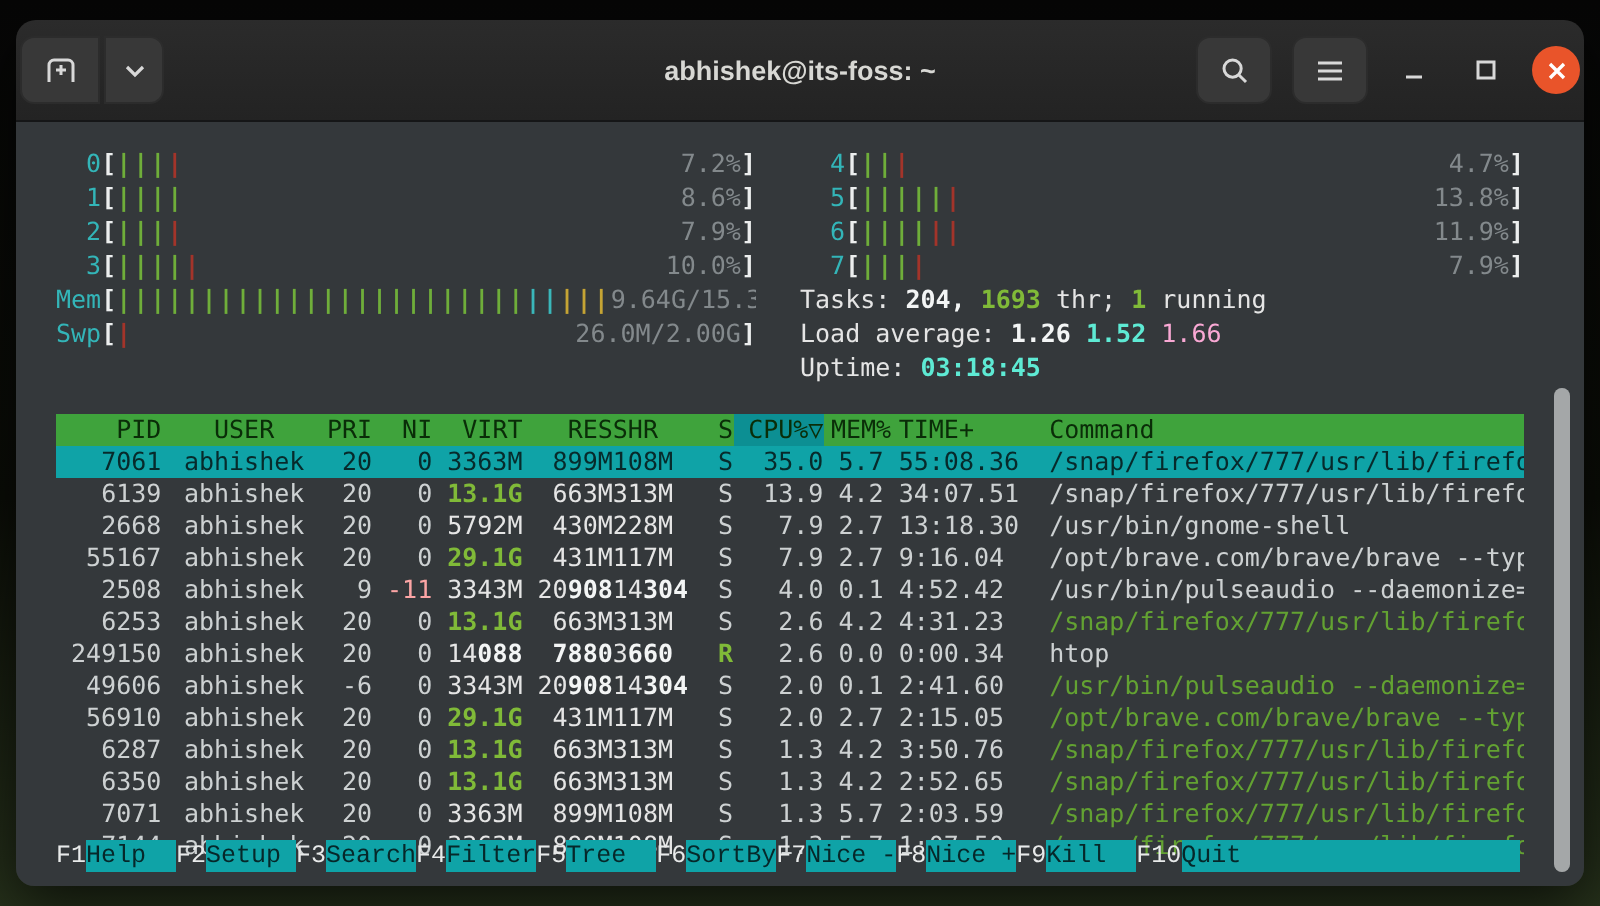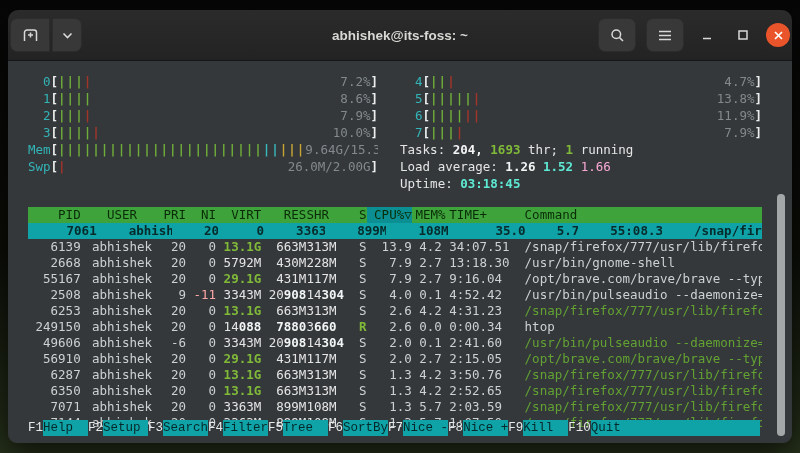--- a/index.html
+++ b/index.html
@@ -53,21 +53,21 @@
   .col-ni{width:4ch;text-align:right}
   .col-virt{width:6ch;text-align:right}
   .col-res{width:6ch;text-align:right}
   .col-shr{width:6ch;text-align:left}
   .col-s{width:2ch;padding-left:1ch;box-sizing:border-box}
   .col-cpu{width:6ch;text-align:right}
   .col-mem{width:5ch;text-align:center}
   .col-time{width:9ch;text-align:left}
   .col-cmd{flex:1;padding-left:1ch;text-align:left}
   .row.sel{background:#0fa3a7;}
-  .row.sel span{color:#072a2b !important;font-weight:bold;padding-left:16px;}
+  .row.sel span{color:#072a2b !important;font-weight:normal;}
   
   .fkeys{position:absolute;left:20px;right:32px;bottom:7px;height:16px;line-height:16px;
     display:flex;white-space:pre;overflow:hidden;font-family:Liberation Mono, monospace;}
   .fk{display:flex;flex:none;cursor:pointer;}
   .fk-key{color:#e8eaea;}
   .fk-label{width:6ch;background:#0fa3a7;color:#06282a;}
   .fk-fill{flex:1;background:#0fa3a7;}
   
   .scrollbar{position:absolute;right:7px;top:133px;bottom:7px;width:8px;border-radius:4px;
     background:#585c5f;}

